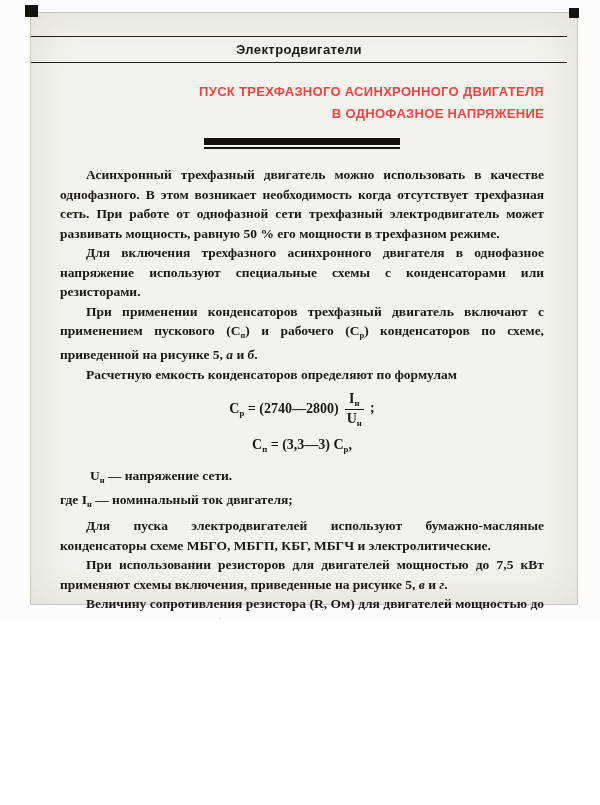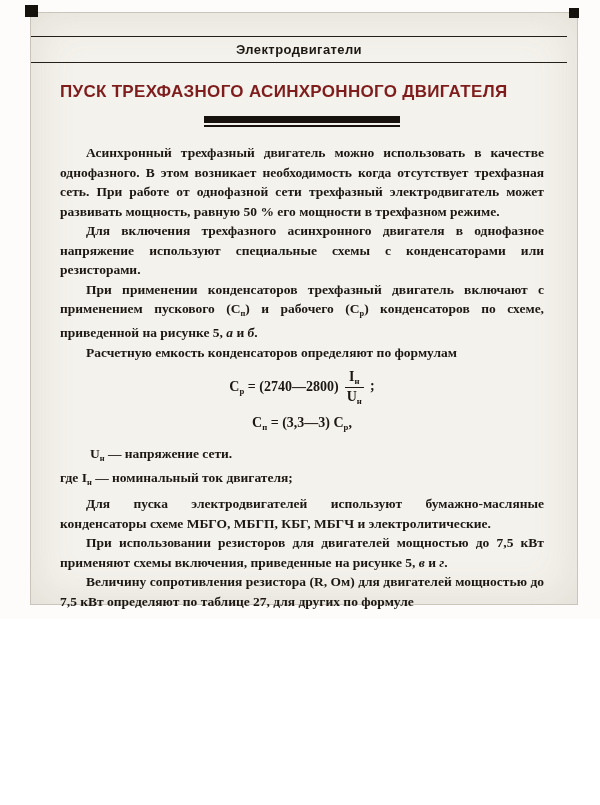--- a/index.html
+++ b/index.html
@@ -13,22 +13,22 @@
   .corner.br{left:572px;top:786px;width:9px;height:9px;}
 
   .content{position:absolute;left:60px;right:56px;top:36px;color:#1c1712;
            font-family:"Liberation Serif",serif;font-weight:bold;}
 
   .running-head{margin-left:-29px;margin-right:-23px;border-top:1px solid #241f18;
                 border-bottom:1.5px solid #241f18;padding:3px 0 4px;text-align:center;}
   .head-text{font-family:"Liberation Sans",sans-serif;font-weight:bold;font-size:13px;
              letter-spacing:0.4px;color:#1c1712;}
 
-  .title{margin:18px 0 0;text-align:left;font-family:"Liberation Sans",sans-serif;
-         font-weight:bold;font-size:17px;line-height:22px;letter-spacing:0.3px;color:#7f1d1d;}
+  .title{margin:18px 0 0;text-align:right;font-family:"Liberation Sans",sans-serif;
+         font-weight:bold;font-size:13px;line-height:22px;letter-spacing:0.3px;color:#ef4444;}
   .t-line{display:block;}
 
   .title-rule{margin:13px auto 0;width:196px;}
   .title-rule .thick{height:7px;background:#17120d;}
   .title-rule .thin{height:2px;background:#17120d;margin-top:2px;}
 
   .body-text{margin-top:16px;font-size:13.5px;line-height:19.5px;text-align:justify;}
   .body-text p{margin:0;text-indent:26px;}
 
   .formula{text-align:center;text-indent:0;margin:7px 0;font-size:14px;white-space:nowrap;}
@@ -56,20 +56,21 @@
   <div class="corner br"></div>
 
   <div class="content">
 
     <div class="running-head">
       <span class="head-text">Электродвигатели</span>
     </div>
 
     <h1 class="title">
       <span class="t-line">ПУСК ТРЕХФАЗНОГО АСИНХРОННОГО ДВИГАТЕЛЯ</span>
+      <span class="t-line">В ОДНОФАЗНОЕ НАПРЯЖЕНИЕ</span>
     </h1>
 
     <div class="title-rule">
       <div class="thick"></div>
       <div class="thin"></div>
     </div>
 
     <div class="body-text">
       <p><span>Асинхронный трехфазный двигатель можно использовать в качестве однофазного. В этом возникает необходимость когда отсутствует трехфазная сеть. При работе от однофазной сети трехфазный электродвигатель может развивать мощность, равную 50 % его мощности в трехфазном режиме.</span></p>
       <p><span>Для включения трехфазного асинхронного двигателя в однофазное напряжение используют специальные схемы с конденсаторами или резисторами.</span></p>

